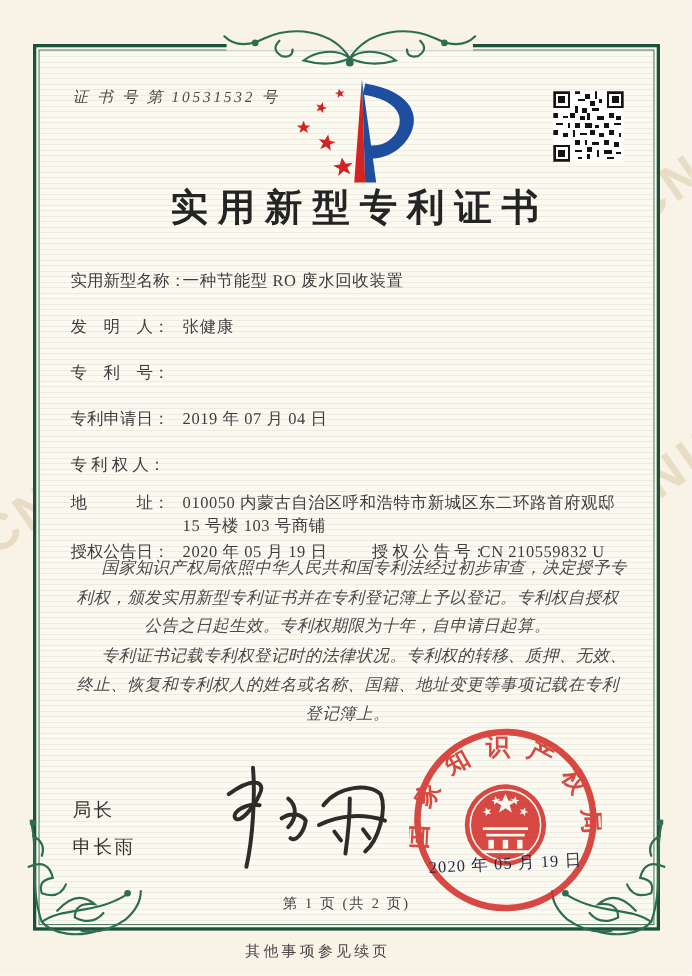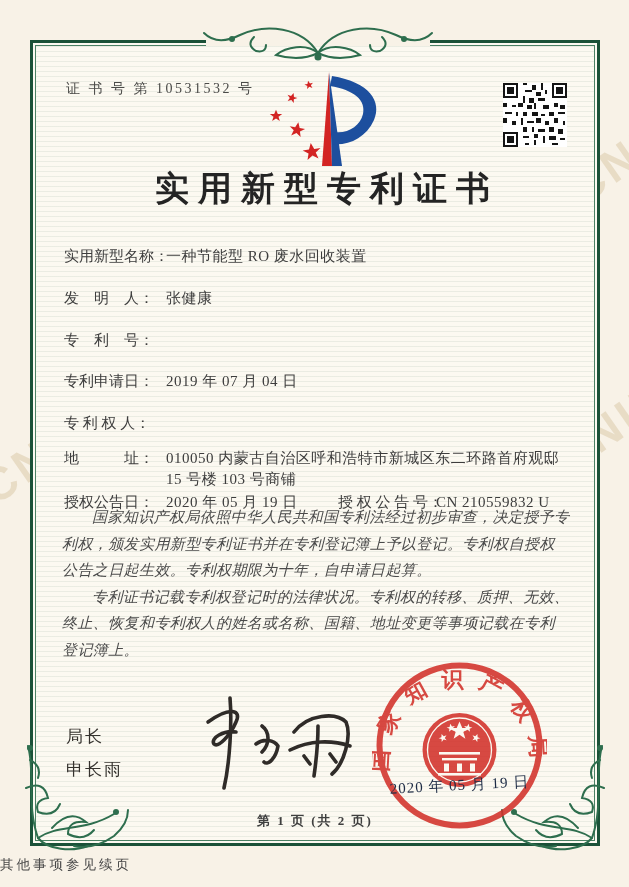--- a/index.html
+++ b/index.html
@@ -30,21 +30,21 @@
     border:1px solid #4b8064;
     background-image:repeating-linear-gradient(to bottom,
       rgba(118,150,130,0.13) 0px, rgba(118,150,130,0.13) 1px,
       transparent 1px, transparent 5px);
   }
 
   .ornament { position:absolute; pointer-events:none; }
 
   .cert-no {
     position:absolute; left:66px; top:80px;
-    font-size:14px; letter-spacing:2.5px; color:#4a4a48;
+    font-size:14px; letter-spacing:2.5px; color:#4a4a48;font-style:italic;
   }
 
   .logo { position:absolute; left:262px; top:68px; width:135px; height:102px; }
   .qr   { position:absolute; left:503px; top:83px; width:64px; height:64px; }
 
   .title {
     position:absolute; left:30px; top:166px; width:570px;
     text-align:center; font-size:34px; font-weight:600;
     letter-spacing:9px; color:#242424;padding-left:24px;
   }
@@ -57,46 +57,46 @@
   .frow.r1 { top:6px; }   .frow.r2 { top:48px; }
   .frow.r3 { top:90px;flex-direction:column; }  .frow.r4 { top:131px; }
   .frow.r5 { top:173px; } .frow.r6 { top:208px; }
   .frow.r7 { top:252px; }
   .fvalue.half { flex:none; width:168px; }
   .flabel.l2 { width:96px; margin-left:6px; }
 
   .paras {
     position:absolute; left:62px; top:504px; width:508px;
     font-size:15px; line-height:26.6px; color:#4a4a4a;
-    font-style:italic; letter-spacing:0.4px;
+    font-style:italic; letter-spacing:0.4px;text-align:center;
   }
   .paras p { text-indent:2em; }
 
   .signer {
     position:absolute; left:66px; top:720px;
     font-family:"Liberation Sans","DejaVu Sans",sans-serif;
     font-size:17px; color:#35322e; line-height:33px; letter-spacing:2px;
   }
   .signature { position:absolute; left:190px; top:692px; width:165px; height:100px; }
 
   .seal { position:absolute; left:372px; top:658px; width:175px; height:175px; }
   .seal-date {
     position:absolute; left:372px; top:776px; width:175px;
     text-align:center; font-size:15px; color:#1d2b45;
     letter-spacing:1px; transform:rotate(-3deg);
     font-family:"Liberation Serif","DejaVu Serif",serif;
   }
 
   .page-footer {
     position:absolute; left:30px; top:812px; width:570px;
-    text-align:center; font-size:13px; color:#3f3f3f; letter-spacing:2px;font-weight:bold;
+    text-align:center; font-size:13px; color:#3f3f3f; letter-spacing:2px;
   }
   .continuation {
     position:absolute; left:0; top:856px; width:578px;
-    text-align:left; font-size:13.5px; color:#474747; letter-spacing:3px;font-family:Liberation Serif, serif;
+    text-align:center; font-size:13.5px; color:#474747; letter-spacing:3px;font-family:Liberation Serif, serif;
   }
 </style>
 </head>
 <body>
 
 <div class="page">
 
   <span class="wm" style="left:38px; top:80px;">CNIPA</span>
   <span class="wm" style="left:392px; top:255px;">CNIPA</span>
   <span class="wm" style="left:545px; top:390px;">CNIPA</span>

